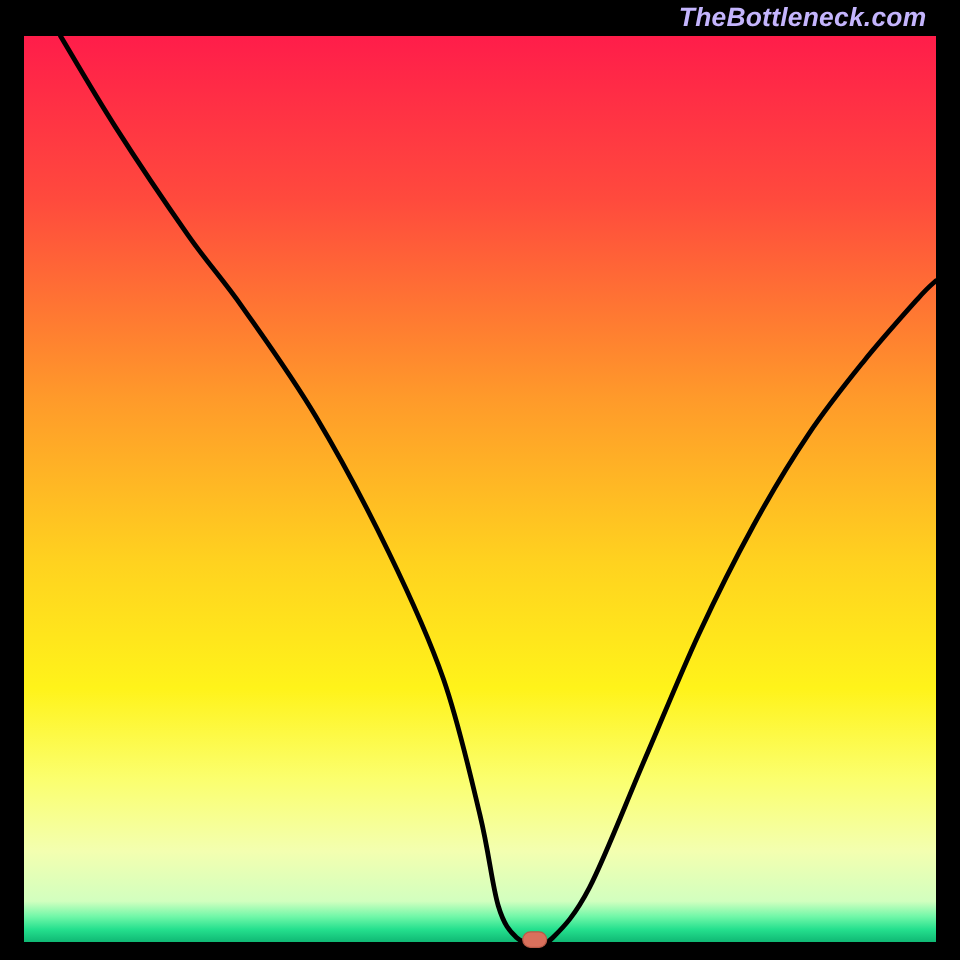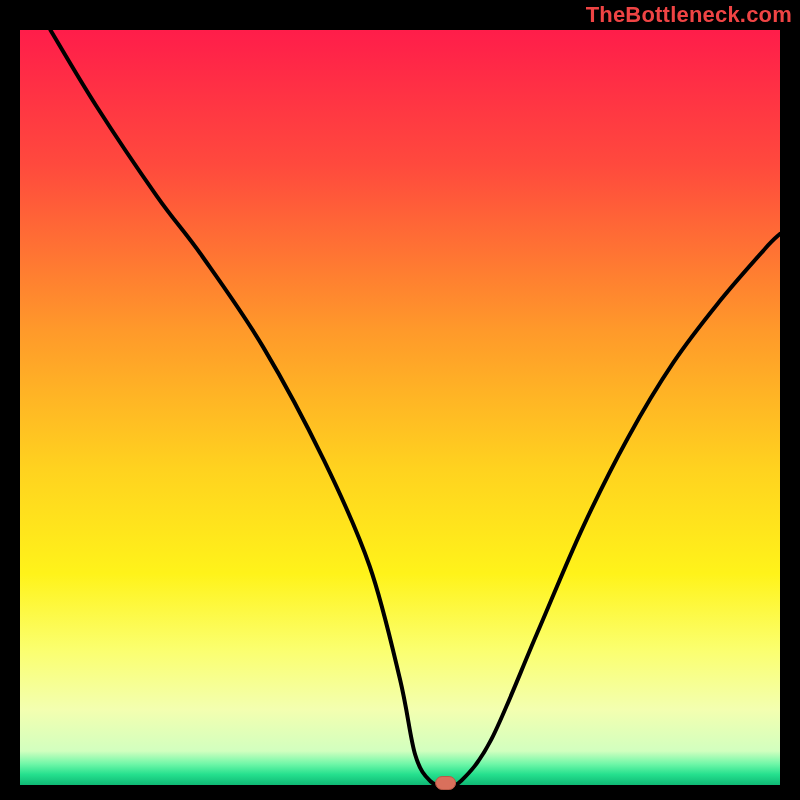--- a/index.html
+++ b/index.html
@@ -15,26 +15,27 @@
     position: absolute;
     left: 0;
     top: 0;
     width: 800px;
     height: 800px;
     background: #000;
   }
   .watermark {
     position: absolute;
     top: 2px;
-    right: 8px;
-    color: #ef4444;
+    right: 28px;
+    color: #c4b5fd;
     font-size: 22px;
     font-weight: 600;
     letter-spacing: 0.2px;
     font-family: Arial, Helvetica, sans-serif;
+    font-style: italic;
   }
   svg {
     position: absolute;
     left: 0;
     top: 0;
   }
 </style>
 </head>
 <body>
 <div class="frame">

